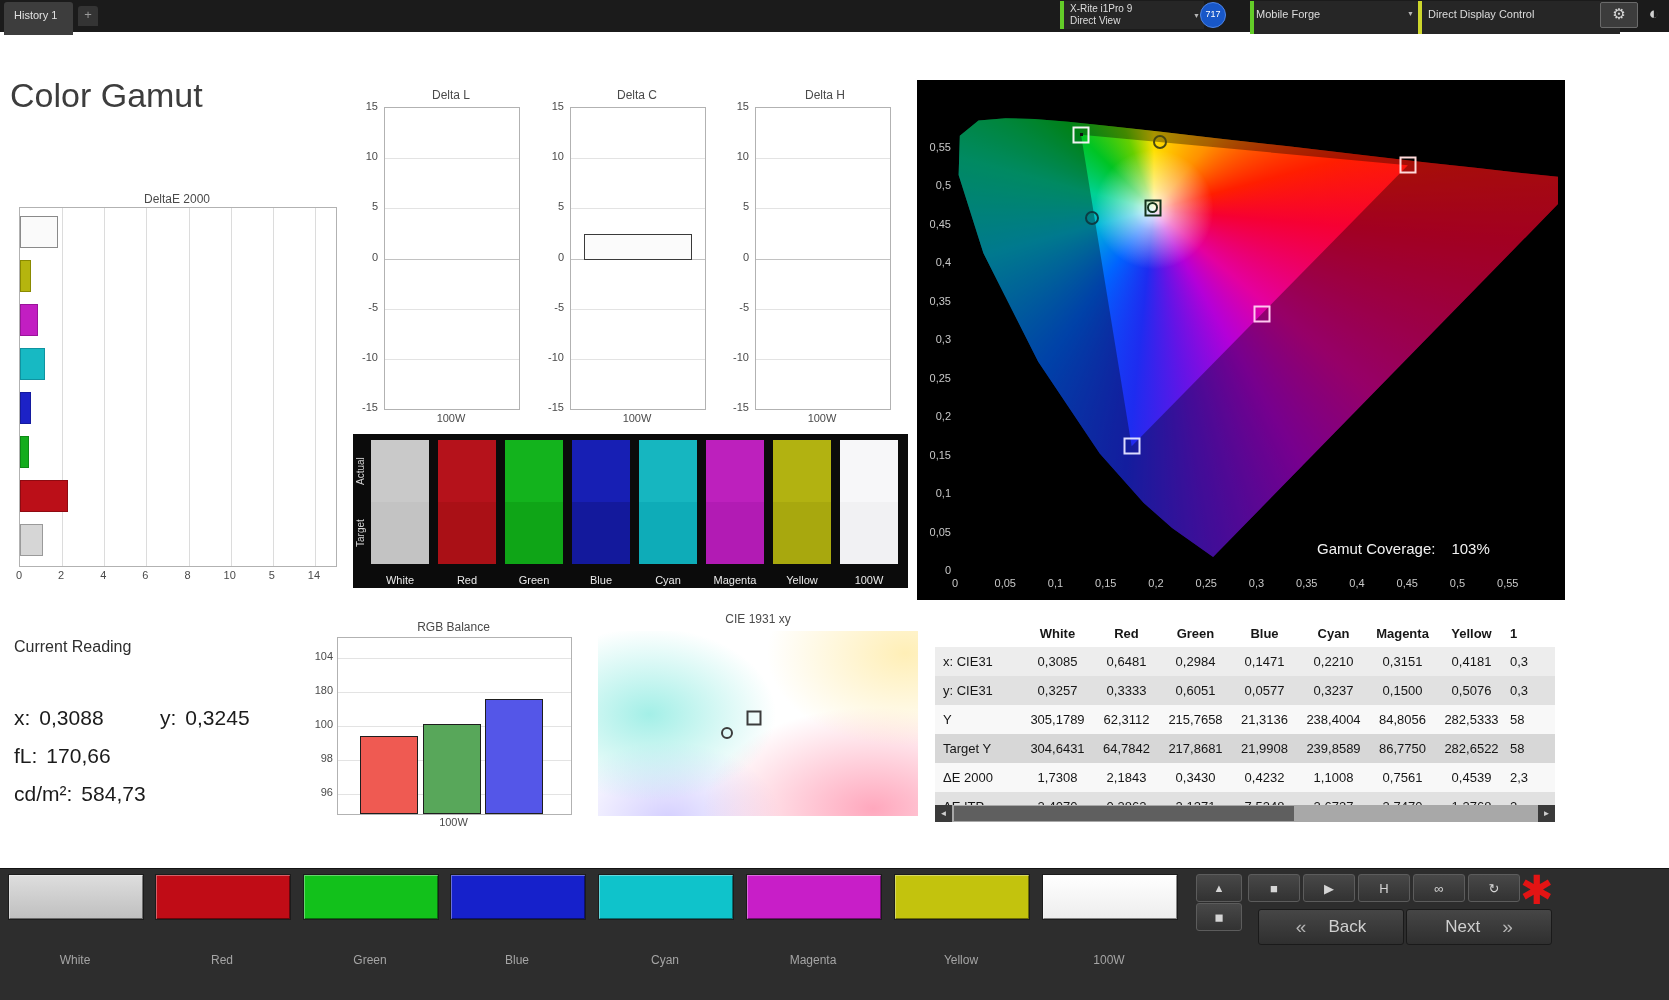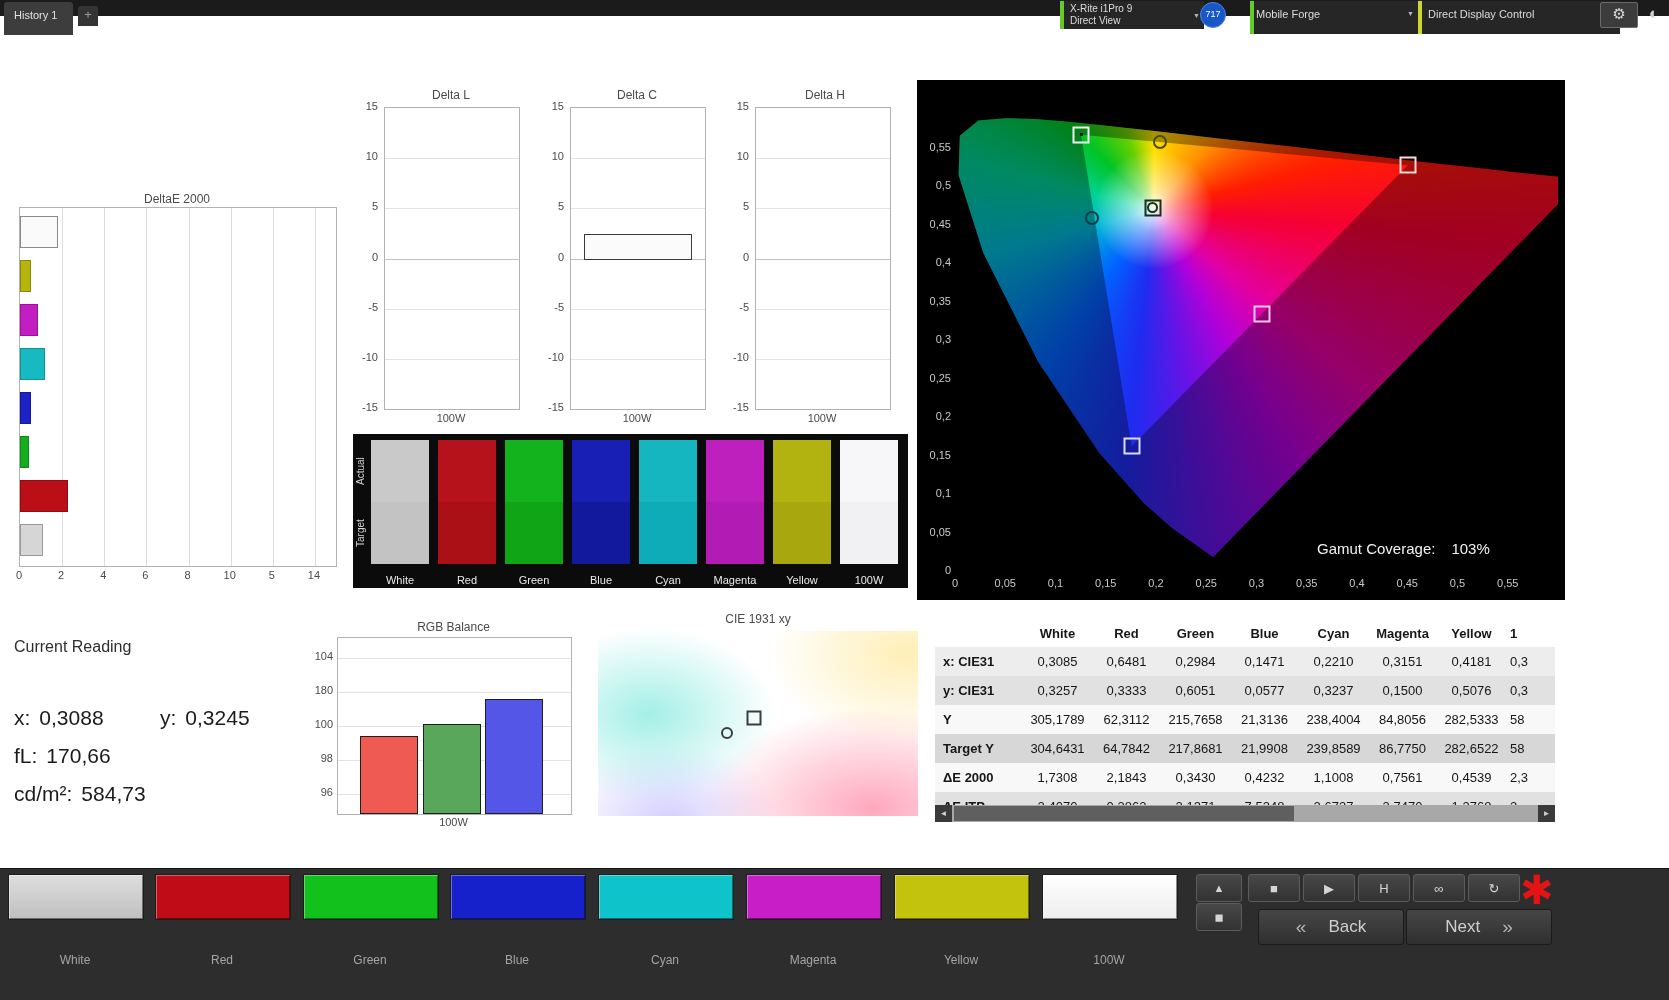--- a/index.html
+++ b/index.html
@@ -1,21 +1,21 @@
 <!DOCTYPE html>
 <html><head>
 <meta charset="utf-8">
 <style>
   html,body{margin:0;padding:0}
   body{width:1669px;height:1000px;position:relative;overflow:hidden;background:#fff;
        font-family:"Liberation Sans",sans-serif;-webkit-font-smoothing:antialiased}
   #app{position:absolute;left:0;top:0;width:1669px;height:1000px}
 
   
-  #topbar{position:absolute;left:0;top:0;width:1669px;height:16px;background:#1b1b1b}
+  #topbar{position:absolute;left:0;top:0;width:1669px;height:32px;background:#1b1b1b}
   #tab-history{position:absolute;left:4px;top:2px;height:26px;background:#3d3d3d;color:#e2e2e2;
     font-size:11px;padding:7px 16px 0 10px;border-radius:3px 3px 0 0}
   #tab-add{position:absolute;left:78px;top:6px;width:20px;height:20px;background:#343434;color:#9a9a9a;
     font-size:13px;text-align:center;line-height:18px;border-radius:3px 3px 0 0}
   .dd{position:absolute;top:1px;height:26px;background:#262626;border-left:4px solid #63cc28;color:#ddd}
   .dd .arrow{position:absolute;right:4px;top:9px;font-size:7px;color:#b5b5b5}
   #dd-meter{left:1060px;width:114px;font-size:10px;line-height:12px;padding:2px 20px 0 6px}
   #dd-source{left:1250px;width:142px;font-size:11px;padding:7px 20px 0 2px}
   #dd-ddc{left:1418px;width:172px;font-size:11px;padding:7px 20px 0 6px;border-left-color:#cdd62c}
   #badge717{position:absolute;left:1200px;top:2px;width:24px;height:24px;border-radius:50%;
@@ -96,21 +96,21 @@
       radial-gradient(ellipse 50% 60% at 22% 102%, rgba(190,182,255,.65), rgba(190,182,255,0) 70%),
       #ffffff}
   .mk-dark{border-color:#3c3c3c !important;width:11px;height:11px}
   .mk-dark-c{border-color:#3c3c3c !important;width:8px;height:8px}
 
   
   #dtable{position:absolute;left:935px;top:619px;width:620px;height:186px;overflow:hidden;color:#161616}
   .trow{display:flex;height:29px;align-items:center}
   .thead{height:28px;background:#fff;font-weight:bold}
   .tcell{width:69px;text-align:center;font-size:13px;white-space:nowrap;overflow:hidden}
-  .tlabel{width:88px;text-align:left;padding-left:8px;font-weight:bold;box-sizing:border-box}
+  .tlabel{width:88px;text-align:left;padding-left:8px;font-weight:normal;box-sizing:border-box}
   .tlast{width:49px;text-align:left;padding-left:4px;box-sizing:border-box}
   #hscroll{position:absolute;left:935px;top:805px;width:620px;height:17px;display:flex;background:#a8a8a8}
   .sb-btn{width:17px;height:17px;background:#3a3a3a;color:#cfcfcf;font-size:8px;line-height:17px;text-align:center}
   .sb-track{flex:1;position:relative;background:#a8a8a8}
   .sb-thumb{position:absolute;left:2px;top:1px;width:340px;height:15px;background:#5f5f5f}
 
   
   #bottombar{position:absolute;left:0;top:868px;width:1669px;height:132px;background:#2d2d2d;border-top:1px solid #141414}
   .patch{position:absolute;top:5px;width:134px;height:44px;border:1px solid #1c1c1c;
     box-shadow:inset 1px 1px 0 rgba(255,255,255,.35), inset -1px -1px 0 rgba(0,0,0,.45)}
@@ -145,20 +145,21 @@
       <span class="arrow">▼</span>
     </div>
     <div class="dd" id="dd-ddc">
       <div>Direct Display Control</div>
       <span class="arrow">▼</span>
     </div>
     <div id="gearbtn"><span>⚙</span></div>
     <div id="contrastbtn"><span>◐</span></div>
   </div>
 
+  <div id="page-title">Color Gamut</div>
 
   <div id="deltae-title">DeltaE 2000</div>
   <div id="deltae-plot">
       <div class="vgrid" style="left: 13.3333%;"></div>
       <div class="vgrid" style="left: 26.6667%;"></div>
       <div class="vgrid" style="left: 40%;"></div>
       <div class="vgrid" style="left: 53.3333%;"></div>
       <div class="vgrid" style="left: 66.6667%;"></div>
       <div class="vgrid" style="left: 80%;"></div>
       <div class="vgrid" style="left: 93.3333%;"></div>

